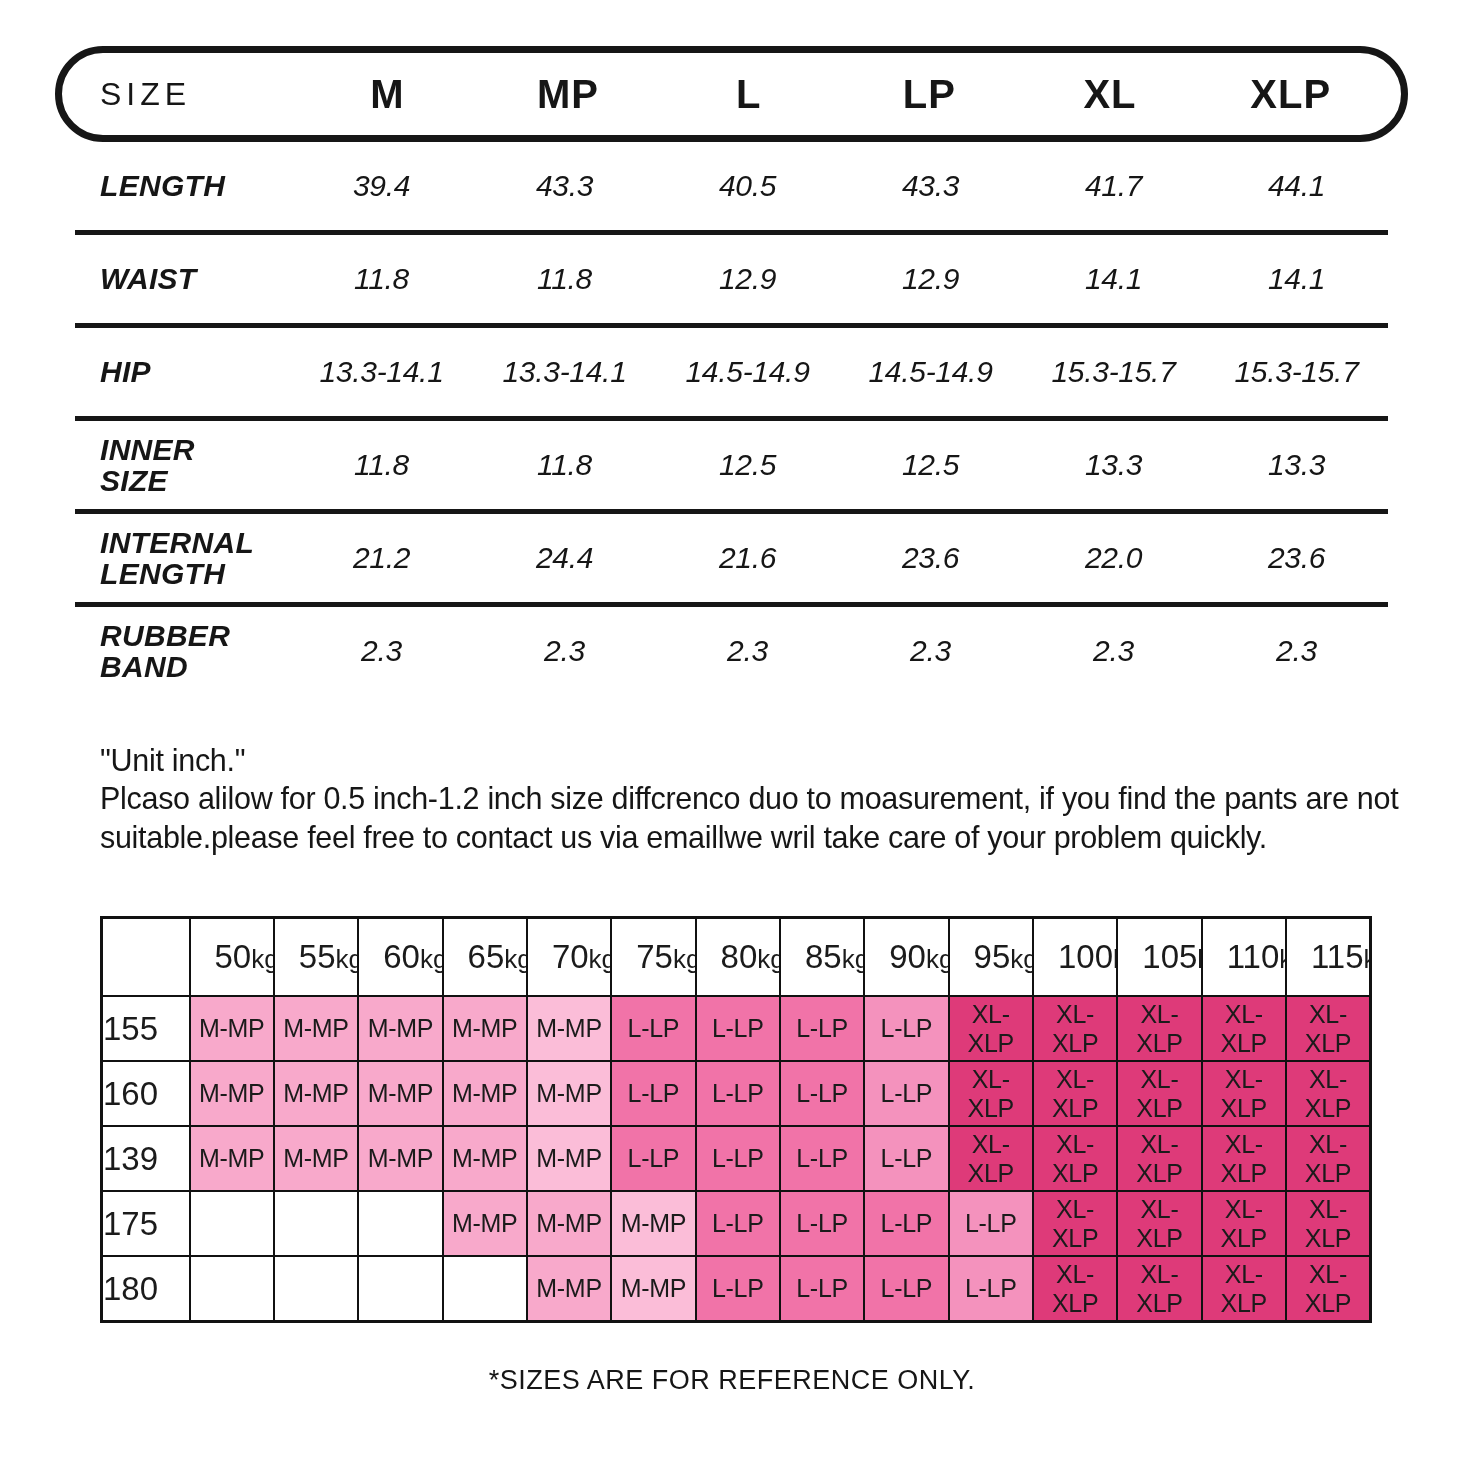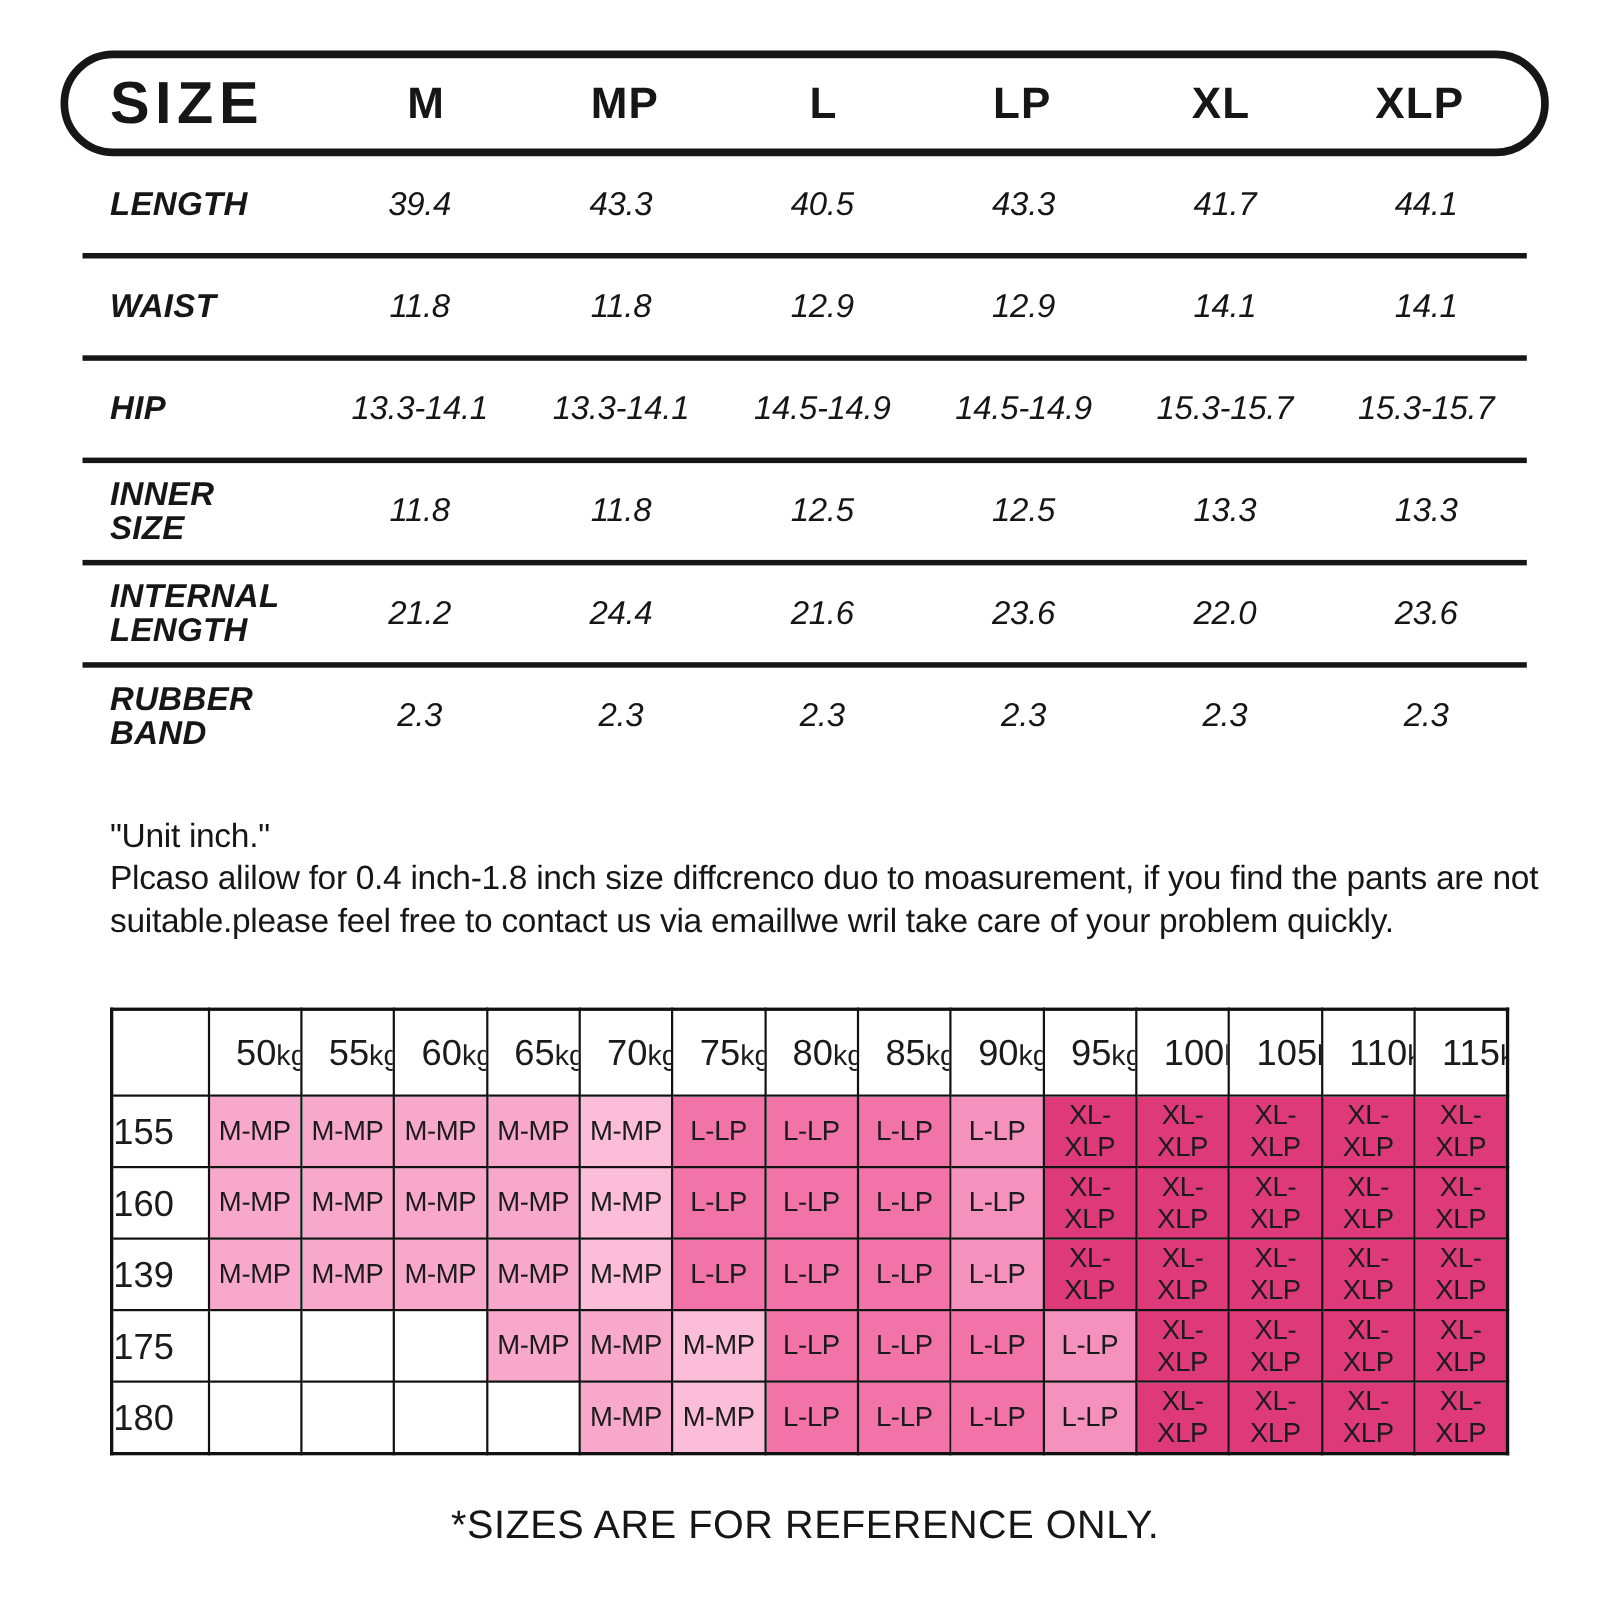--- a/index.html
+++ b/index.html
@@ -6,21 +6,21 @@
   body{
     width:1464px;height:1464px;background:#ffffff;position:relative;overflow:hidden;
     font-family:"Liberation Sans", sans-serif;color:#161616;
   }
   
   .size-section{margin:46px 56px 0 55px;}
   .pill{
     box-sizing:border-box;height:96px;border:7px solid #161616;border-radius:52px;
     padding:0 20px;display:grid;grid-template-columns:215px repeat(6,1fr);align-items:center;
   }
-  .pill .size-word{font-size:54px;font-weight:700;letter-spacing:5px;padding-left:18px;}
+  .pill .size-word{font-size:32px;font-weight:400;letter-spacing:5px;padding-left:18px;}
   .pill .size-col{font-size:40px;font-weight:700;text-align:center;letter-spacing:1px;}
   .srows{margin:0 20px;}
   .srow{
     display:grid;grid-template-columns:215px repeat(6,1fr);align-items:center;
     min-height:88px;border-bottom:5px solid #161616;font-style:italic;
   }
   .srow:last-child{border-bottom:none;}
   .slabel{font-size:30px;font-weight:600;padding-left:25px;line-height:1.05;letter-spacing:.3px;max-width:150px;}
   .sval{font-size:30px;text-align:center;letter-spacing:-.3px;}
   
@@ -36,21 +36,21 @@
     font-weight:400;color:#1b1b1b;
   }
   table.fit thead th{height:76px;background:#fff;padding-left:24px;}
   table.fit tbody th,table.fit tbody td{height:63px;}
   table.fit col.hcol{width:88px;}
   .big{font-size:33px;}
   .unit{font-size:24px;margin-left:39px;}
   .unitkg{font-size:26px;}
   .fcell{font-size:25px;letter-spacing:-.3px;}
   
-  .footer{margin-top:42px;text-align:center;font-size:36px;letter-spacing:.5px;}
+  .footer{margin-top:42px;text-align:center;font-size:27px;letter-spacing:.5px;}
 </style>
 </head>
 <body>
 
 <div class="size-section">
   <div class="pill">
     <div class="size-word">SIZE</div>
     <div class="size-col">M</div>
     <div class="size-col">MP</div>
     <div class="size-col">L</div>
@@ -111,21 +111,21 @@
         <div class="sval">2.3</div>
         <div class="sval">2.3</div>
         <div class="sval">2.3</div>
         <div class="sval">2.3</div>
       </div>
     </div>
 </div>
 
 <div class="notes">
   <span class="nline">"Unit inch."</span>
-  <span class="nline">Plcaso alilow for 0.4 inch-1.8 inch size diffcrenco duo to moasurement, if you find the pants are not suitable.please feel free to contact us via emaillwe wril take care of your problem quickly.</span>
+  <span class="nline">Plcaso alilow for 0.5 inch-1.2 inch size diffcrenco duo to moasurement, if you find the pants are not suitable.please feel free to contact us via emaillwe wril take care of your problem quickly.</span>
 </div>
 
 <table class="fit">
   <colgroup>
       <col class="hcol">
     </colgroup>
   <thead>
     <tr>
       <th></th>
     <th><span class="big">50</span><span class="unitkg">kg</span></th>

